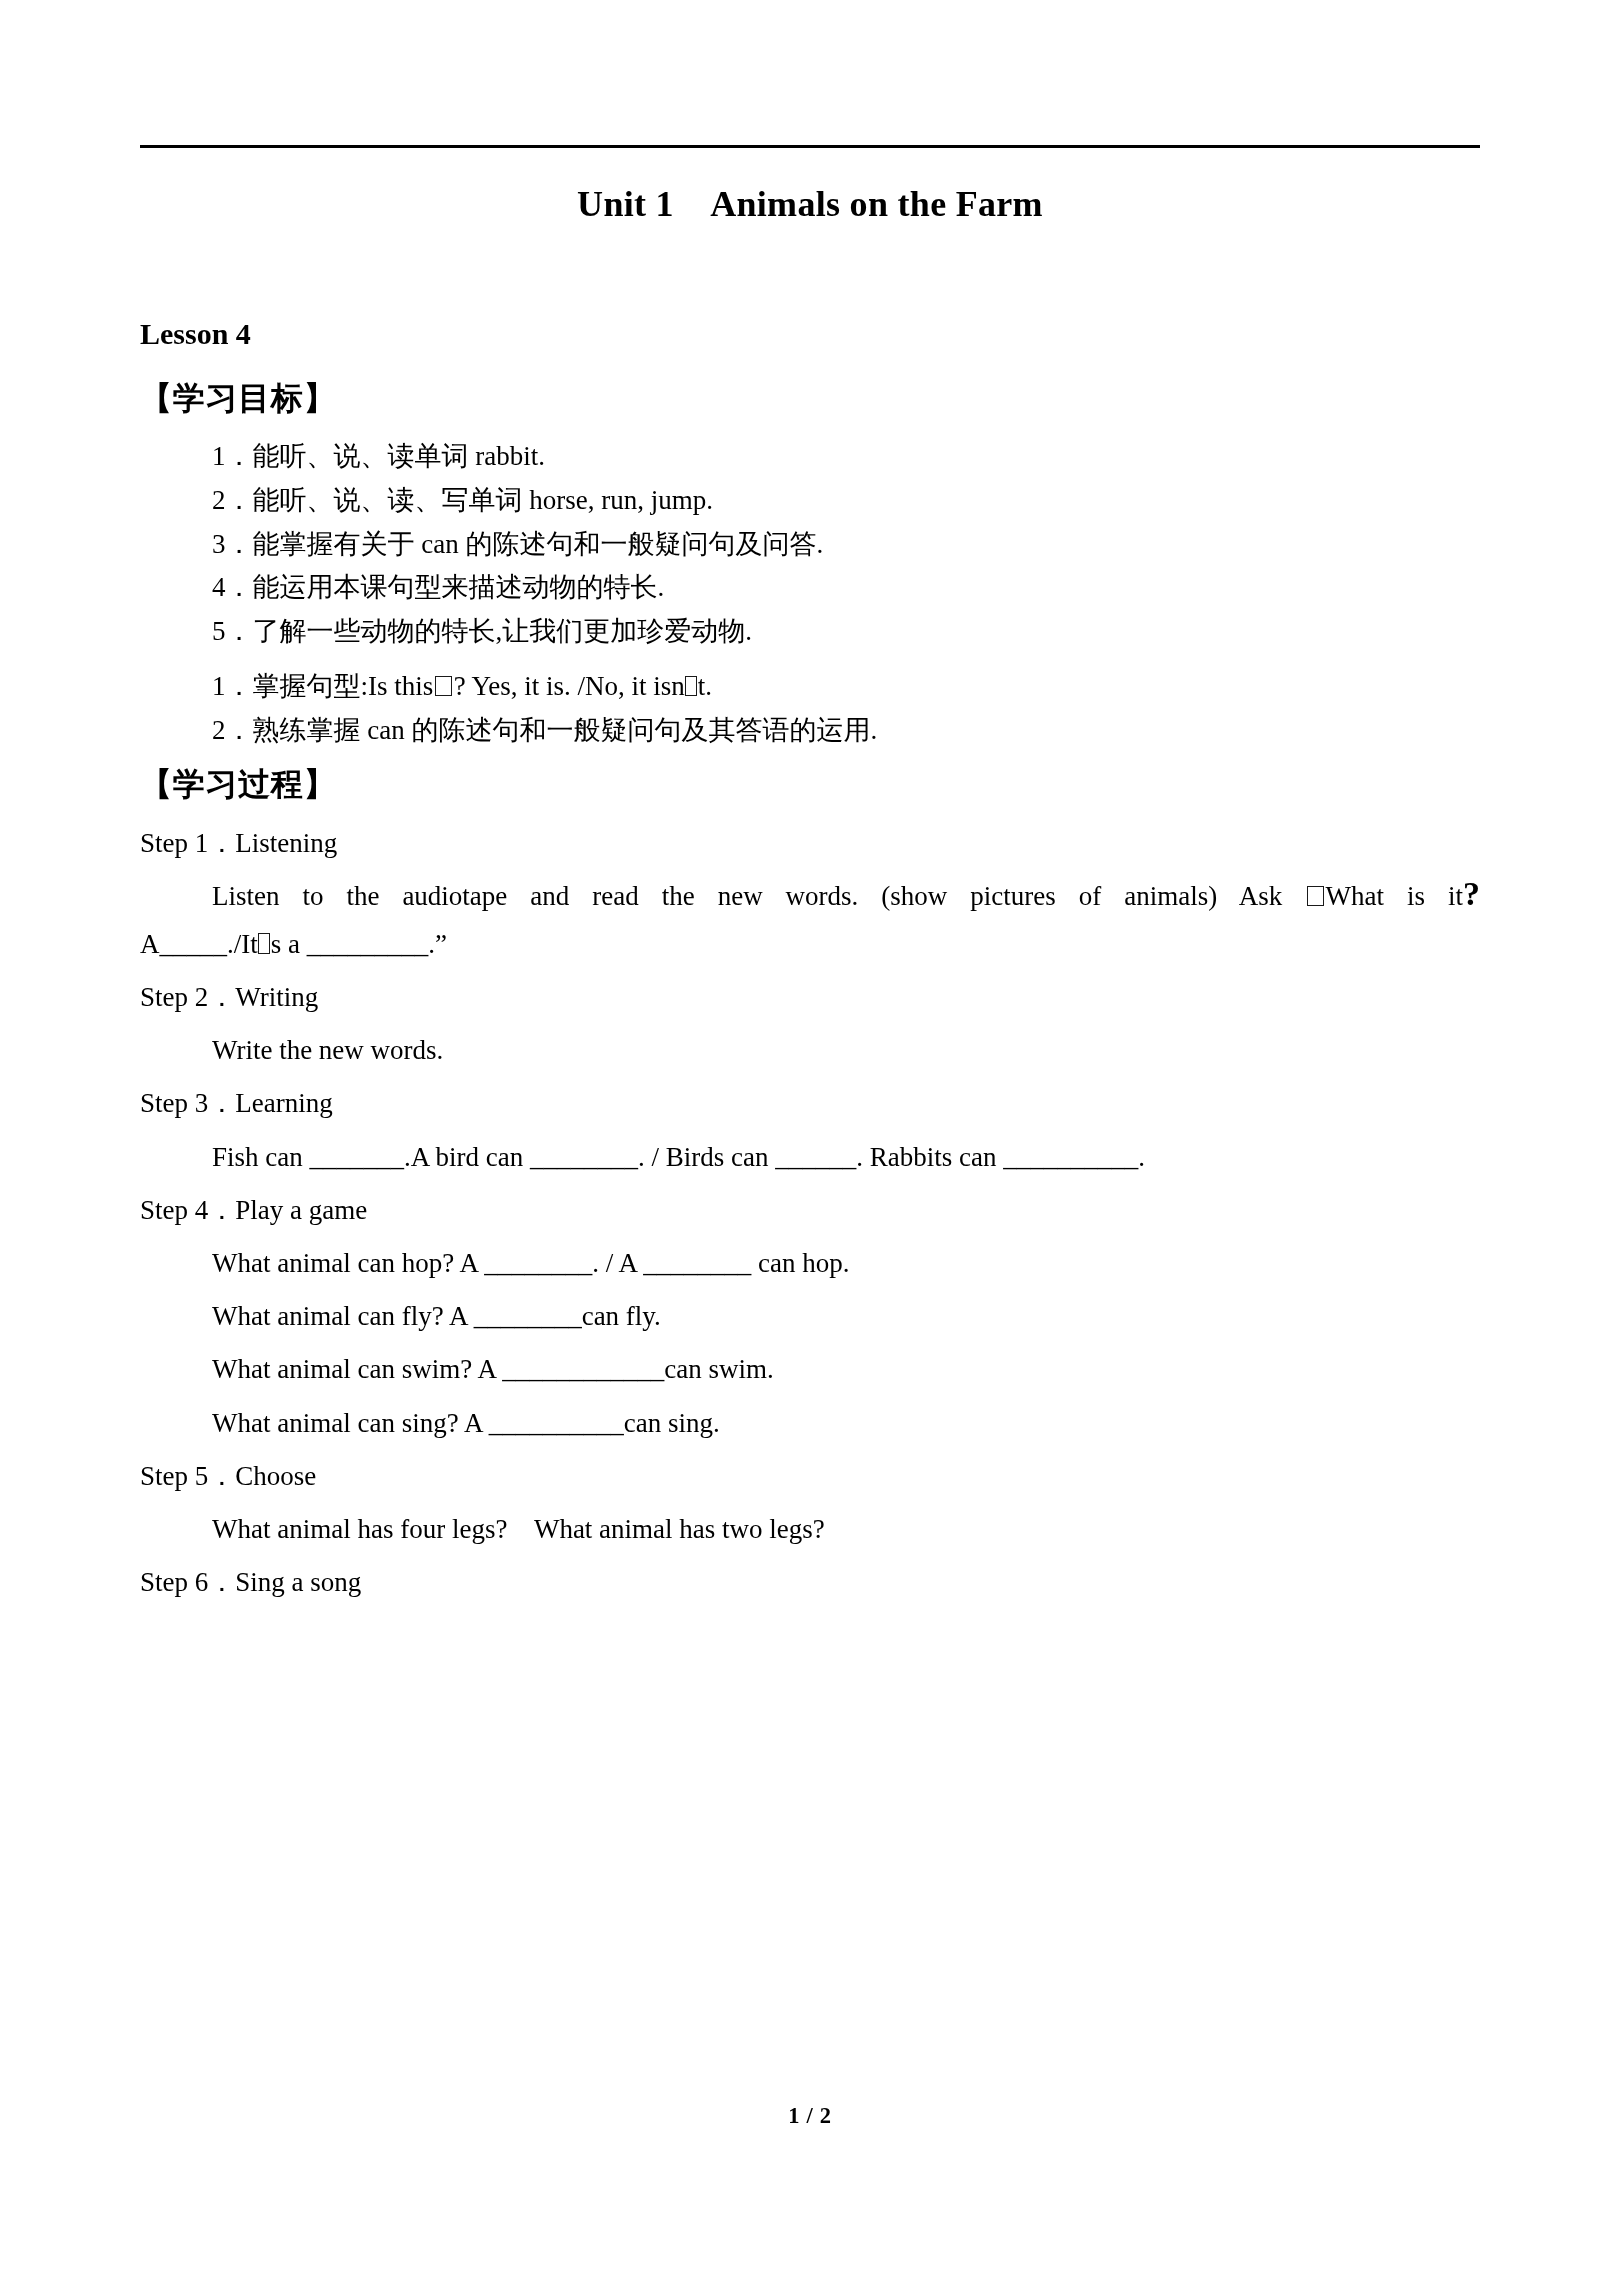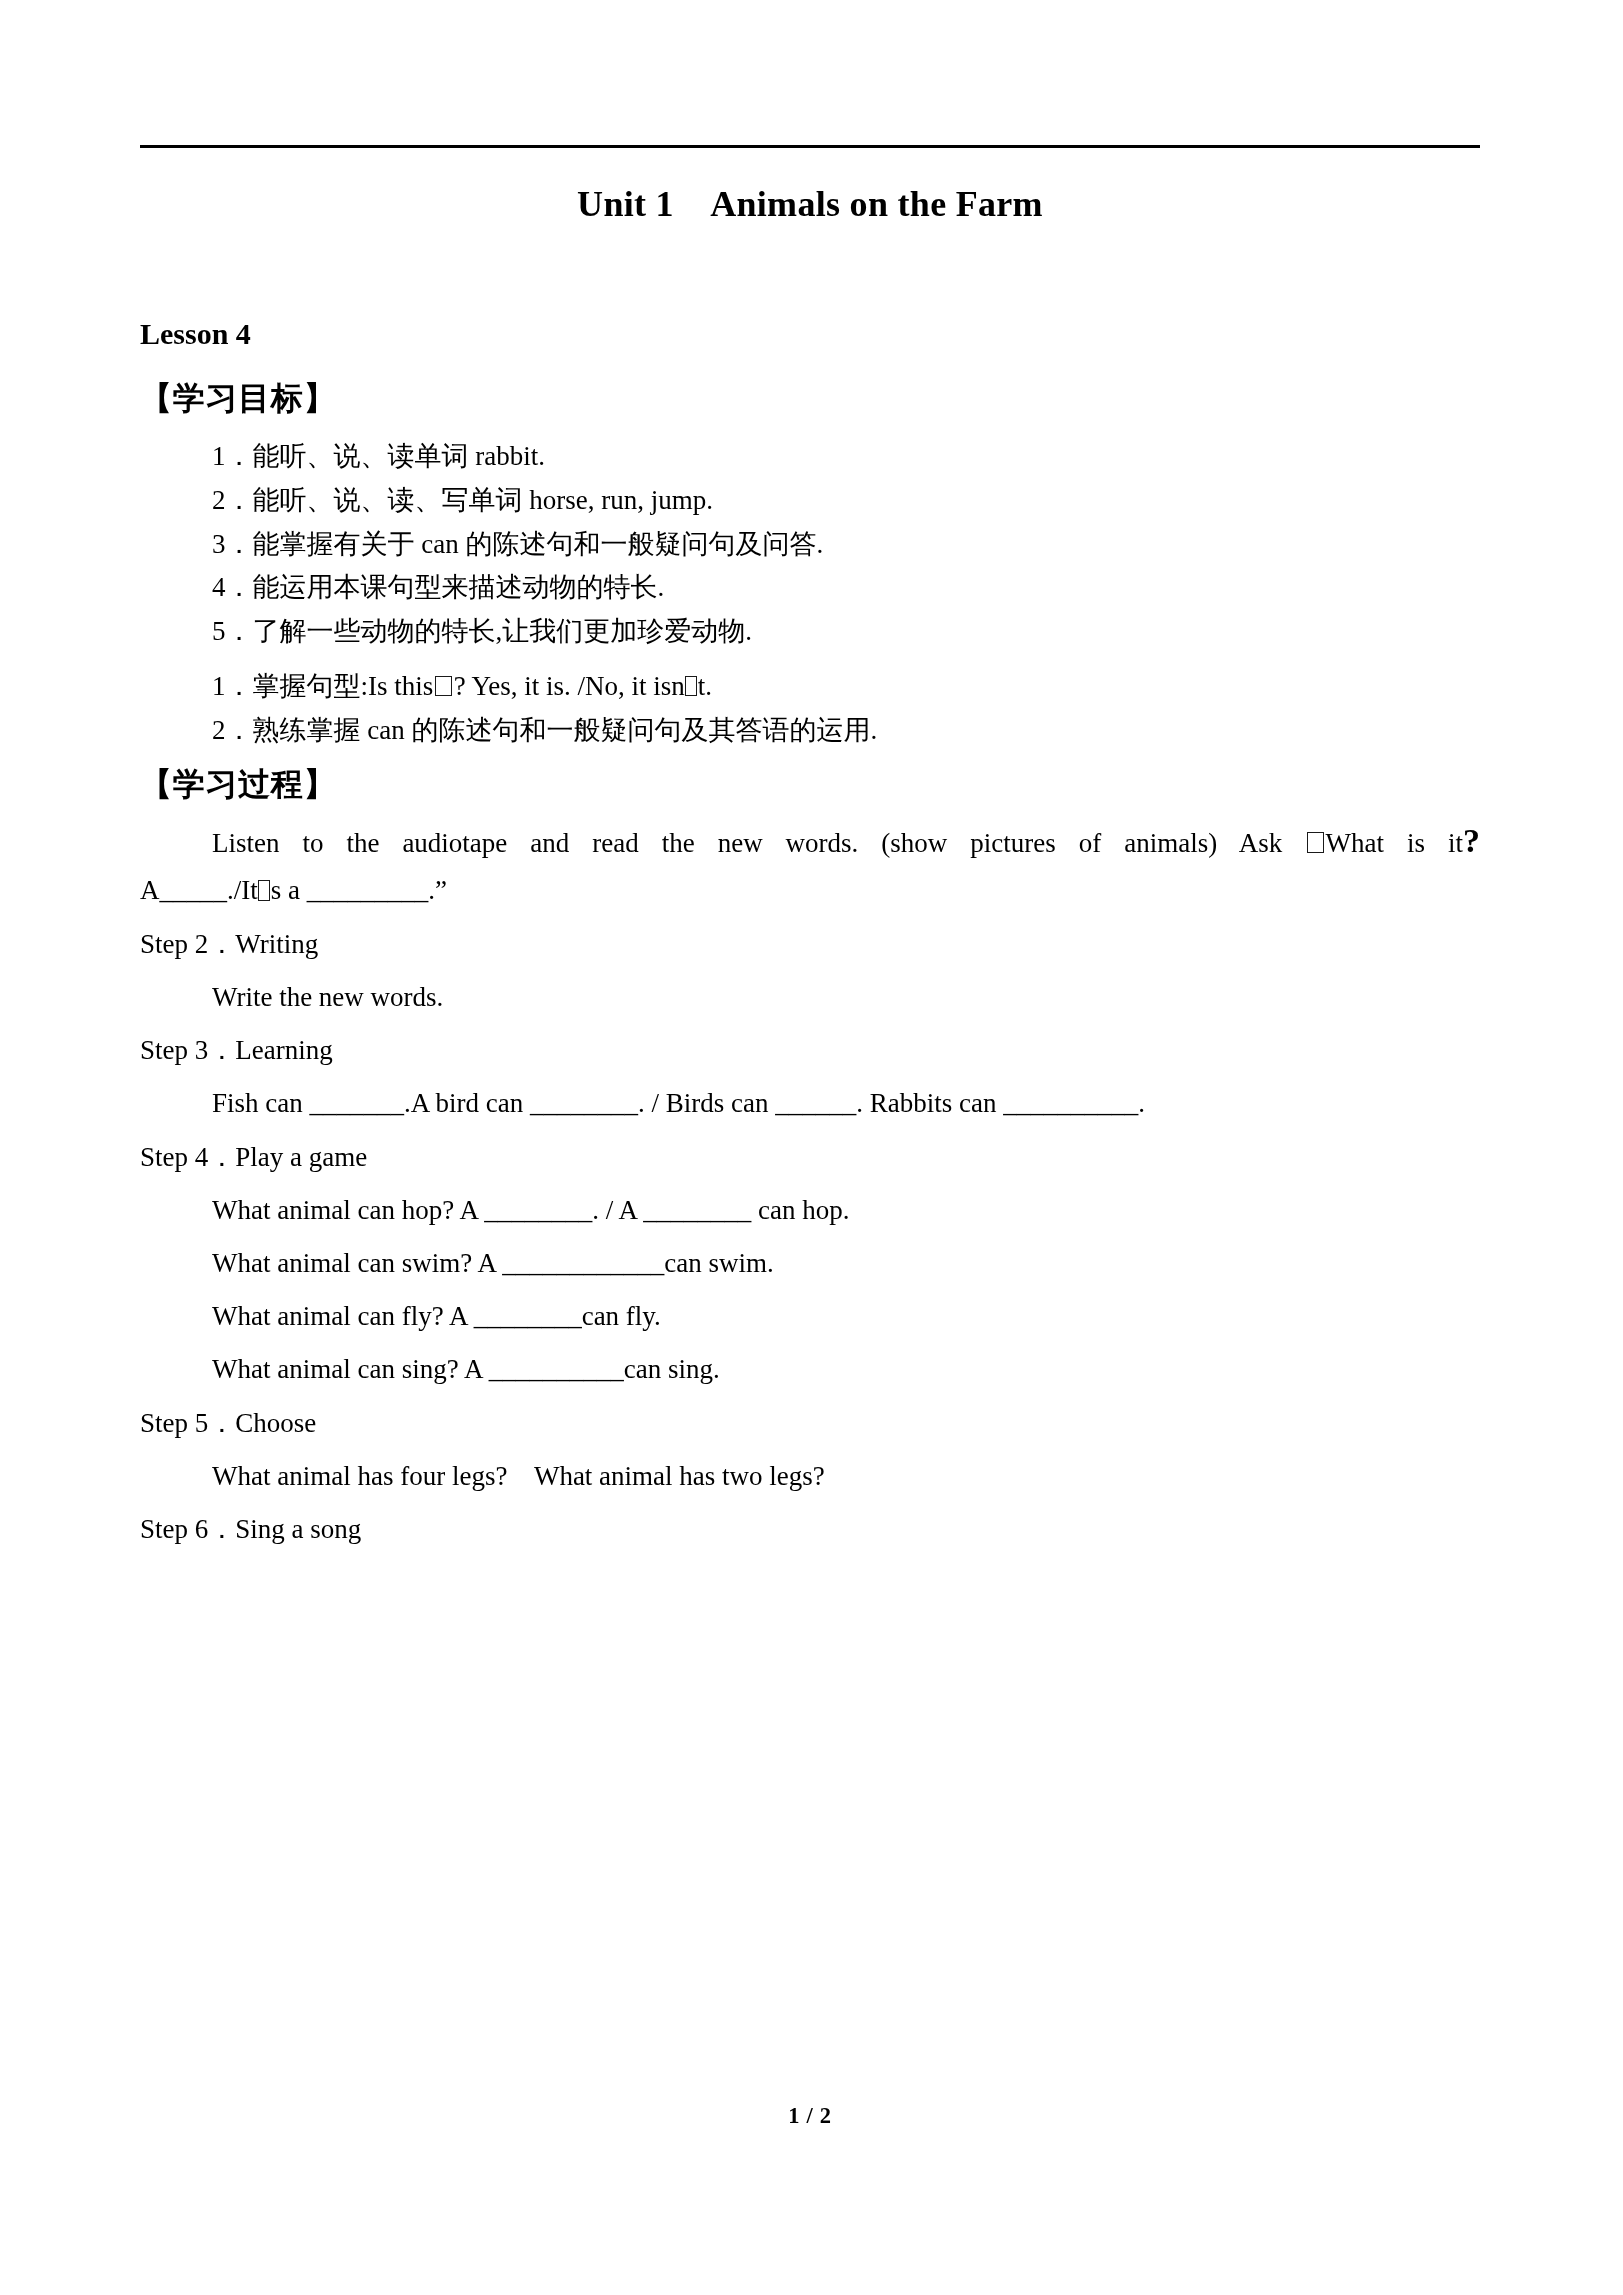--- a/index.html
+++ b/index.html
@@ -169,35 +169,36 @@
     </ul>
 
 
     <ul class="obj-list">
       <li><span>1．掌握句型:Is this</span><span class="tofu"></span><span>? Yes, it is. /No, it isn</span><span class="tofu narrow"></span><span>t.</span></li>
       <li>2．熟练掌握 can 的陈述句和一般疑问句及其答语的运用.</li>
     </ul>
 
     <div class="section-heading">【学习过程】</div>
 
+    <div class="step-line">Step 1．Listening</div>
 
     <div class="body-line-justify"><span>Listen to the audiotape and read the new words. (show pictures of animals) Ask</span> <span class="tofu"></span><span>What is it</span><span class="big-q">?</span></div>
 
     <div class="flush-line"><span>A_____./It</span><span class="tofu narrow"></span><span>s a _________.”</span></div>
 
     <div class="step-line">Step 2．Writing</div>
     <div class="body-line">Write the new words.</div>
 
     <div class="step-line">Step 3．Learning</div>
     <div class="body-line">Fish can _______.A bird can ________. / Birds can ______. Rabbits can __________.</div>
 
     <div class="step-line">Step 4．Play a game</div>
     <div class="body-line">What animal can hop? A ________. / A ________ can hop.</div>
+    <div class="body-line">What animal can fly? A ________can fly.</div>
     <div class="body-line">What animal can swim? A ____________can swim.</div>
-    <div class="body-line">What animal can fly? A ________can fly.</div>
     <div class="body-line">What animal can sing? A __________can sing.</div>
 
     <div class="step-line">Step 5．Choose</div>
     <div class="body-line">What animal has four legs?    What animal has two legs?</div>
 
     <div class="step-line">Step 6．Sing a song</div>
 
   </div>
 
   <div class="footer">

